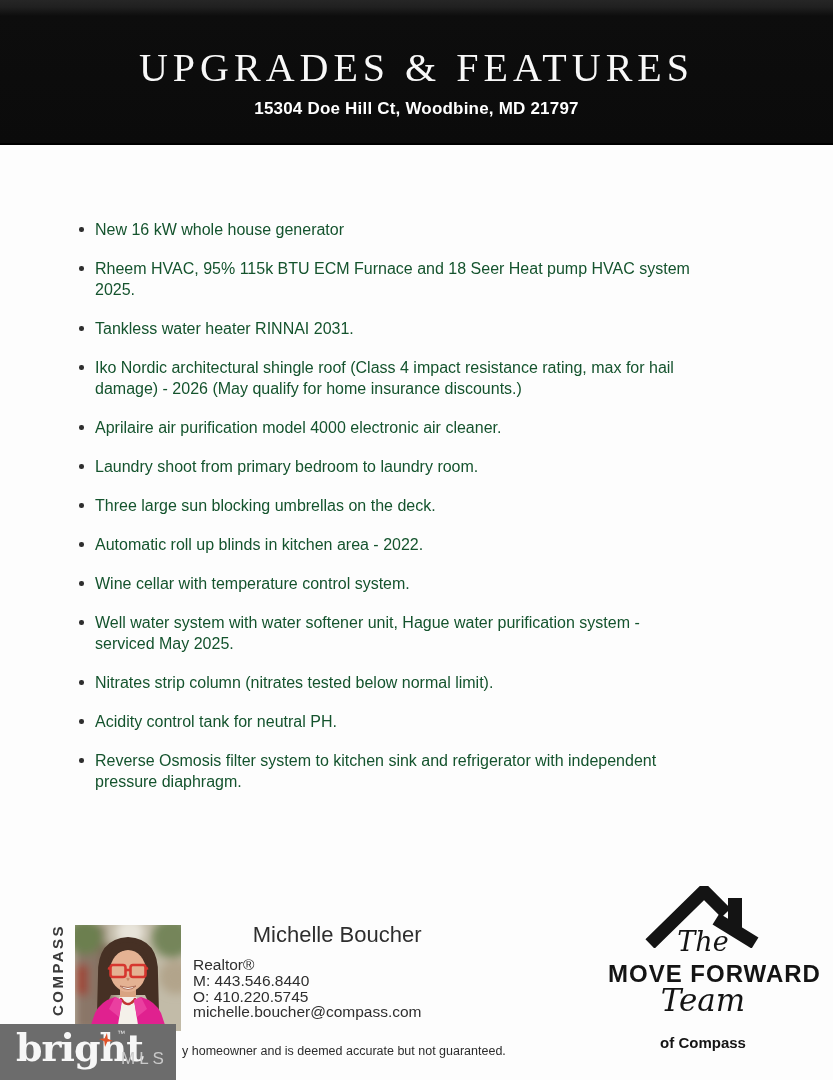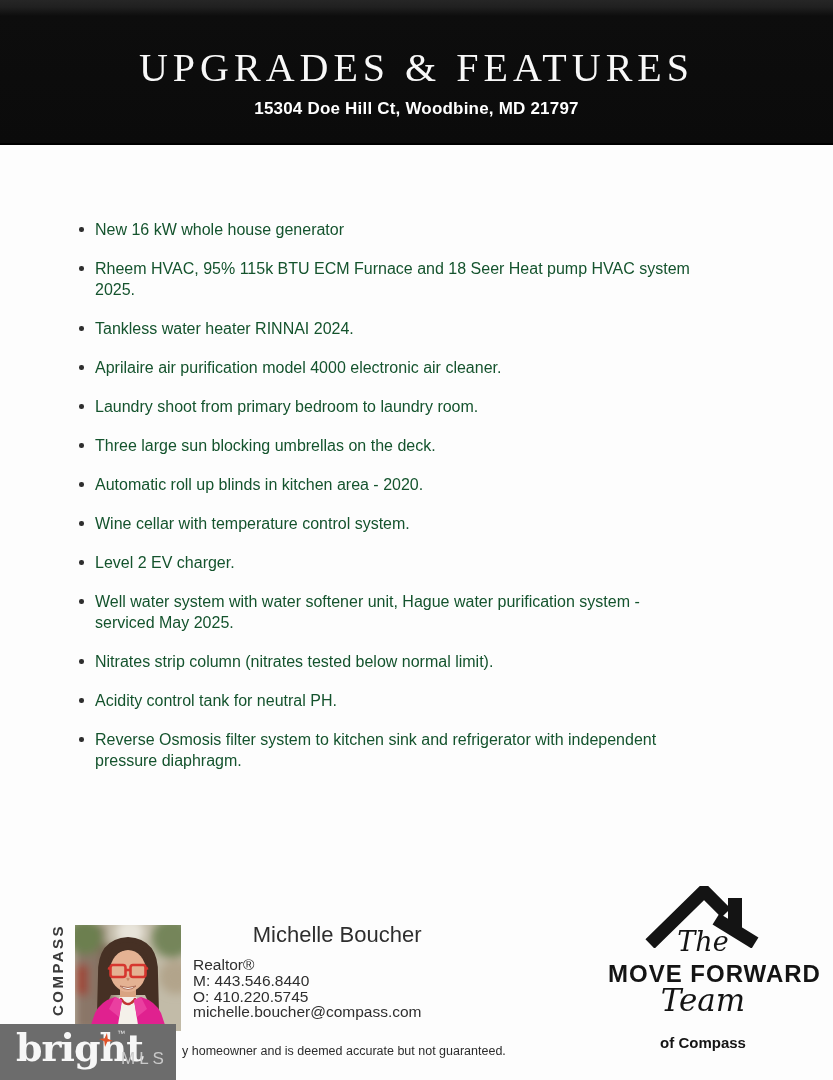--- a/index.html
+++ b/index.html
@@ -111,45 +111,46 @@
           <span class="dot"></span>
           <span class="ftext">New 16 kW whole house generator</span>
         </li>
         <li>
           <span class="dot"></span>
           <span class="ftext">Rheem HVAC, 95% 115k BTU ECM Furnace and 18 Seer Heat pump HVAC system
 2025.</span>
         </li>
         <li>
           <span class="dot"></span>
-          <span class="ftext">Tankless water heater RINNAI 2024.</span>
+          <span class="ftext">Tankless water heater RINNAI 2031.</span>
+        </li>
+        <li>
+          <span class="dot"></span>
+          <span class="ftext">Iko Nordic architectural shingle roof (Class 4 impact resistance rating, max for hail
+damage) - 2026 (May qualify for home insurance discounts.)</span>
         </li>
         <li>
           <span class="dot"></span>
           <span class="ftext">Aprilaire air purification model 4000 electronic air cleaner.</span>
         </li>
         <li>
           <span class="dot"></span>
           <span class="ftext">Laundry shoot from primary bedroom to laundry room.</span>
         </li>
         <li>
           <span class="dot"></span>
           <span class="ftext">Three large sun blocking umbrellas on the deck.</span>
         </li>
         <li>
           <span class="dot"></span>
-          <span class="ftext">Automatic roll up blinds in kitchen area - 2020.</span>
+          <span class="ftext">Automatic roll up blinds in kitchen area - 2022.</span>
         </li>
         <li>
           <span class="dot"></span>
           <span class="ftext">Wine cellar with temperature control system.</span>
-        </li>
-        <li>
-          <span class="dot"></span>
-          <span class="ftext">Level 2 EV charger.</span>
         </li>
         <li>
           <span class="dot"></span>
           <span class="ftext">Well water system with water softener unit, Hague water purification system -
 serviced May 2025.</span>
         </li>
         <li>
           <span class="dot"></span>
           <span class="ftext">Nitrates strip column (nitrates tested below normal limit).</span>
         </li>

